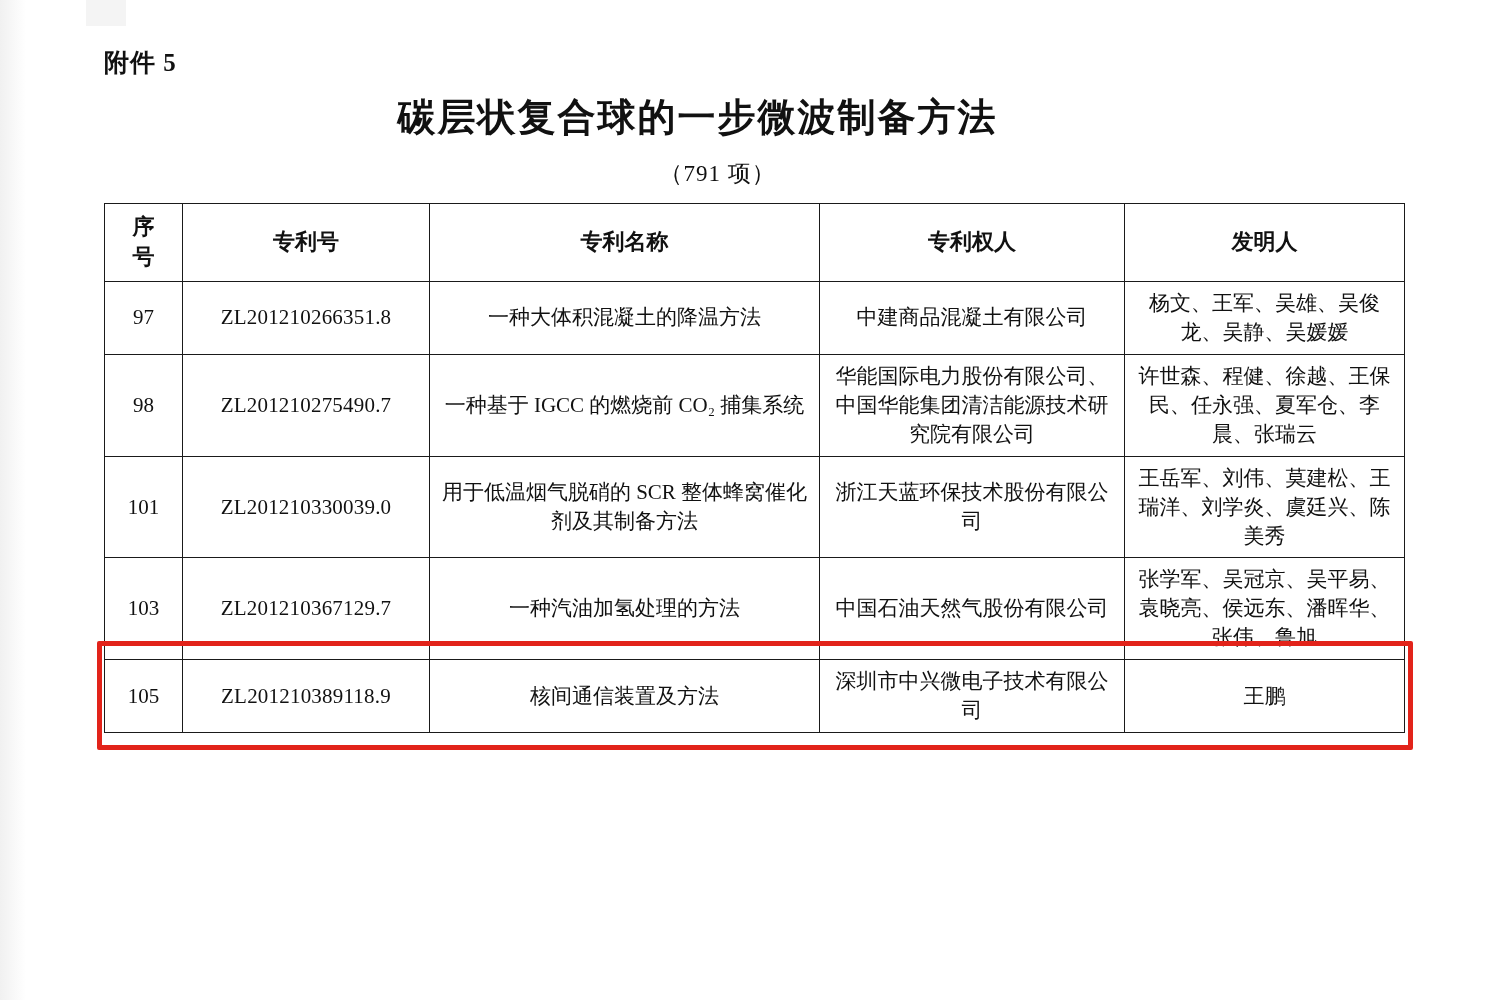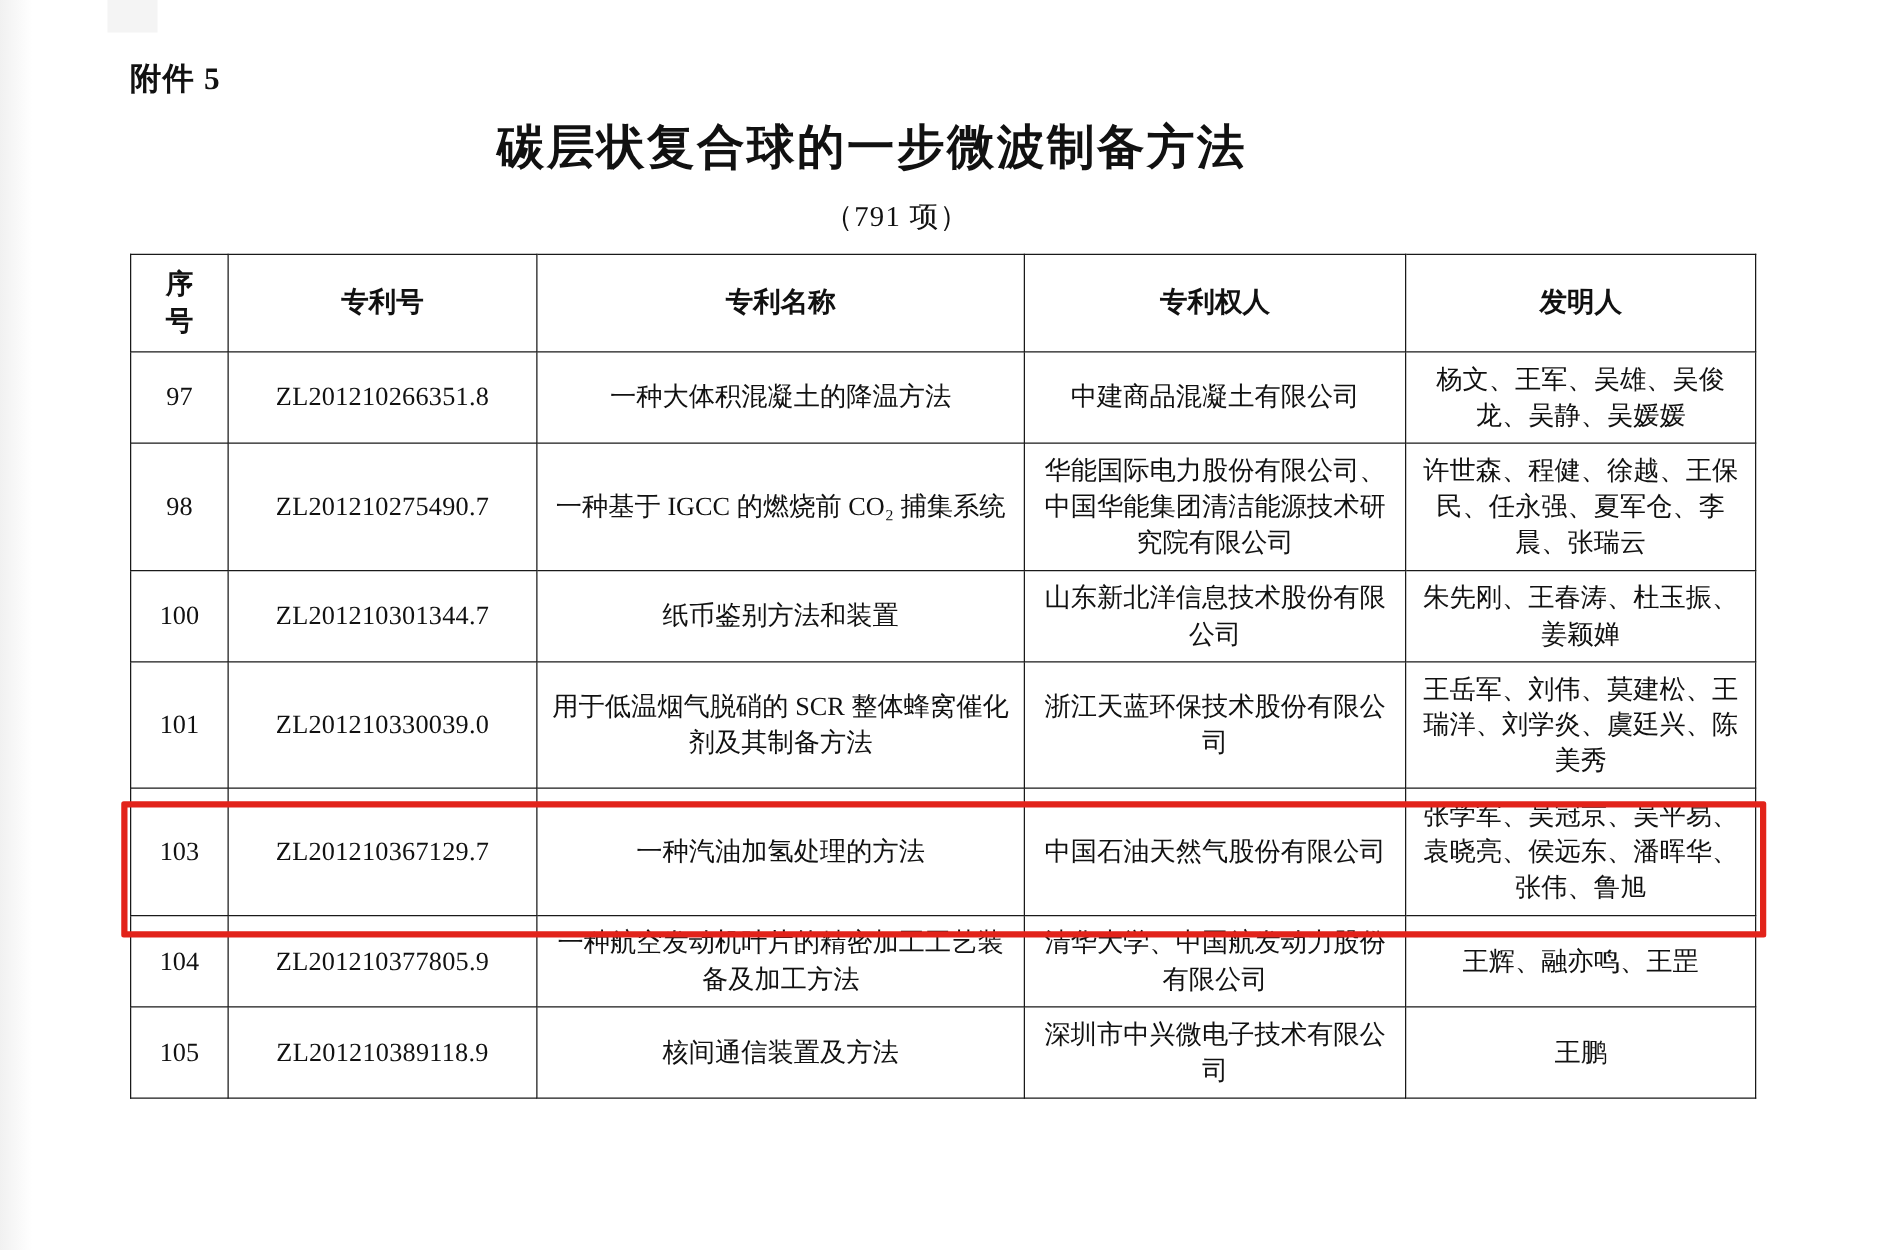--- a/index.html
+++ b/index.html
@@ -160,46 +160,32 @@
           <td class="cell-inventor">杨文、王军、吴雄、吴俊龙、吴静、吴媛媛</td>
         </tr>
         <tr>
           <td class="cell-no">98</td>
           <td class="cell-id">ZL201210275490.7</td>
           <td class="cell-name">一种基于 IGCC 的燃烧前 CO₂ 捕集系统</td>
           <td class="cell-owner">华能国际电力股份有限公司、中国华能集团清洁能源技术研究院有限公司</td>
           <td class="cell-inventor">许世森、程健、徐越、王保民、任永强、夏军仓、李晨、张瑞云</td>
         </tr>
         <tr>
-          <td class="cell-no">100</td>
-          <td class="cell-id">ZL201210301344.7</td>
-          <td class="cell-name">纸币鉴别方法和装置</td>
-          <td class="cell-owner">山东新北洋信息技术股份有限公司</td>
-          <td class="cell-inventor">朱先刚、王春涛、杜玉振、姜颖婵</td>
-        </tr>
-        <tr>
           <td class="cell-no">101</td>
           <td class="cell-id">ZL201210330039.0</td>
           <td class="cell-name">用于低温烟气脱硝的 SCR 整体蜂窝催化剂及其制备方法</td>
           <td class="cell-owner">浙江天蓝环保技术股份有限公司</td>
           <td class="cell-inventor">王岳军、刘伟、莫建松、王瑞洋、刘学炎、虞廷兴、陈美秀</td>
         </tr>
         <tr>
           <td class="cell-no">103</td>
           <td class="cell-id">ZL201210367129.7</td>
           <td class="cell-name">一种汽油加氢处理的方法</td>
           <td class="cell-owner">中国石油天然气股份有限公司</td>
           <td class="cell-inventor">张学军、吴冠京、吴平易、袁晓亮、侯远东、潘晖华、张伟、鲁旭</td>
-        </tr>
-        <tr>
-          <td class="cell-no">104</td>
-          <td class="cell-id">ZL201210377805.9</td>
-          <td class="cell-name">一种航空发动机叶片的精密加工工艺装备及加工方法</td>
-          <td class="cell-owner">清华大学、中国航发动力股份有限公司</td>
-          <td class="cell-inventor">王辉、融亦鸣、王罡</td>
         </tr>
         <tr>
           <td class="cell-no">105</td>
           <td class="cell-id">ZL201210389118.9</td>
           <td class="cell-name">核间通信装置及方法</td>
           <td class="cell-owner">深圳市中兴微电子技术有限公司</td>
           <td class="cell-inventor">王鹏</td>
         </tr>
       </tbody>
     </table>

